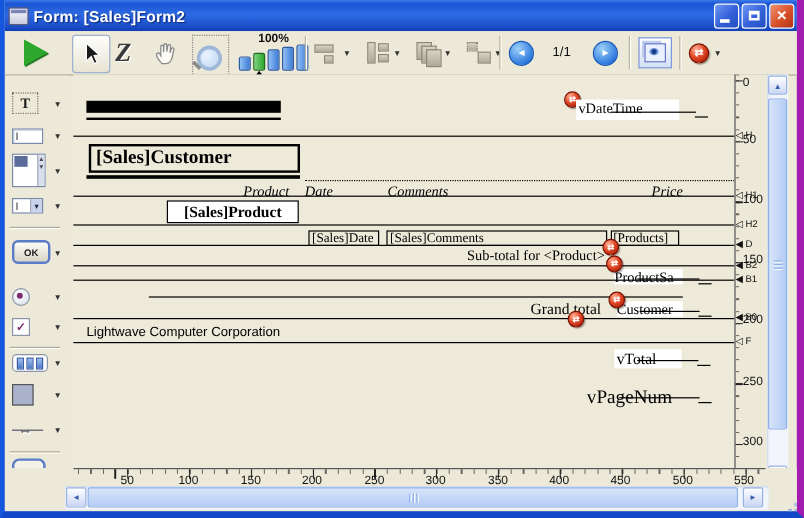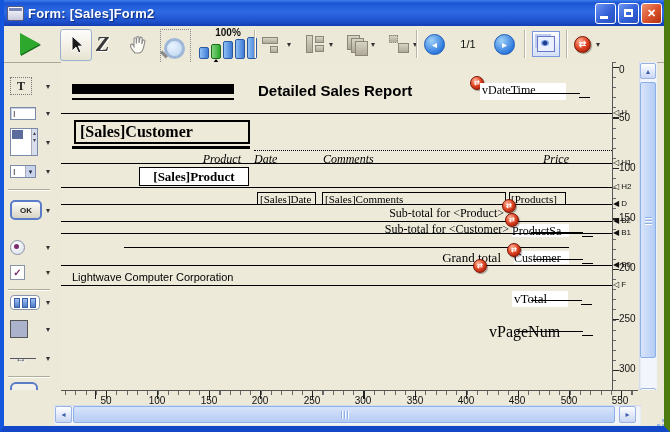--- a/index.html
+++ b/index.html
@@ -1,19 +1,19 @@
 <!DOCTYPE html>
 <html style="--badge-red: #D0361B; --titlebar-blue: #1E53D8;"><head>
 <meta charset="utf-8">
 <style>
   html,body{margin:0;padding:0;}
   body{width:670px;height:432px;font-family:"Liberation Sans",sans-serif;-webkit-font-smoothing:none;}
   .abs{position:absolute;}
   .window{position:relative;width:670px;height:432px;background:#ECE9D8;overflow:hidden;
-    border-left:4px solid #1556DE;border-right:6px solid #4d7c0f;border-bottom:6px solid #1248C8;box-sizing:border-box;}
+    border-left:4px solid #1556DE;border-right:6px solid #a21caf;border-bottom:6px solid #1248C8;box-sizing:border-box;}
   
   .titlebar{position:absolute;left:-4px;top:0;width:670px;height:26px;
     background:linear-gradient(180deg,#3C7CEA 0%,#1C55D4 12%,#2E6AE4 45%,#1E50CC 82%,#123EB4 100%);
     display:flex;align-items:center;color:#fff;}
   .win-icon{width:15px;height:13px;margin:0 4px 0 7px;background:linear-gradient(180deg,#fdfdfd,#c9c9df);
     border:1px solid #5a5a7a;border-radius:2px;position:relative;}
   .win-icon::before{content:"";position:absolute;left:1px;right:1px;top:1px;height:3px;background:#7a86b8;}
   .titletext{font-size:13px;font-weight:bold;text-shadow:1px 1px 1px #0a2a7a;letter-spacing:.2px;}
   .winbtns{margin-left:auto;margin-right:8px;display:flex;gap:2px;}
   .tbtn{width:21px;height:21px;border-radius:3px;border:1px solid #fff;box-sizing:border-box;position:relative;
@@ -302,21 +302,20 @@
           <i></i>
           <i></i>
         </span>
         <span class="ddarrow">▾</span>
       </span>
   </div>
 
   <div class="canvas">
     <div class="abs" style="left:11px;top:22px;width:162px;height:10px;background:#000;"></div>
     <div class="abs" style="left:11px;top:36px;width:162px;height:2px;background:#000;"></div>
-    <div class="abs" style="left:197px;top:20px;font-size:15px;font-weight:bold;color:#000;">Detailed Sales Report</div>
     <span class="badge abs" style="left:409px;top:14px;">
         <span>⇄</span>
       </span>
     <div class="abs varline txt-serif" style="left:419px;top:21px;width:84px;height:17px;background:#fff;font-size:12px;padding-left:2px;">vDateTime</div>
 
     <div class="hline" style="left:0;top:51px;width:551px;"></div>
 
     <div class="fieldbox" style="left:13px;top:58px;width:176px;height:24px;border-width:2px;font-size:16px;font-weight:bold;padding:1px 0 0 4px;">[Sales]Customer</div>
     <div class="abs" style="left:11px;top:84px;width:178px;height:3px;background:#000;"></div>
     <div class="abs" style="left:193px;top:88px;width:358px;border-top:1px dotted #000;"></div>
@@ -339,21 +338,20 @@
     <div class="hline" style="left:0;top:142px;width:551px;"></div>
 
     <div class="abs txt-serif" style="left:243px;top:144px;width:200px;text-align:right;font-size:12px;">Sub-total for &lt;Product&gt;</div>
     <span class="badge abs" style="left:441px;top:137px;z-index:5;">
         <span>⇄</span>
       </span>
     <div class="abs varline txt-serif" style="left:451px;top:145px;width:57px;height:13px;background:#fff;font-size:12px;">ProductSa</div>
 
     <div class="hline" style="left:0;top:159px;width:551px;"></div>
 
-    <div class="abs txt-serif" style="left:248px;top:160px;width:200px;text-align:right;font-size:12px;">Sub-total for &lt;Customer&gt;</div>
     <span class="badge abs" style="left:444px;top:151px;z-index:5;">
         <span>⇄</span>
       </span>
     <div class="abs varline txt-serif" style="left:453px;top:159px;width:55px;height:13px;background:#fff;font-size:12px;">Customer</div>
 
     <div class="hline" style="left:0;top:171px;width:551px;"></div>
 
     <div class="hline" style="left:63px;top:185px;width:445px;"></div>
     <div class="abs txt-serif" style="left:240px;top:188px;width:200px;text-align:right;font-size:13px;">Grand total</div>
     <span class="badge abs" style="left:446px;top:181px;z-index:5;">

